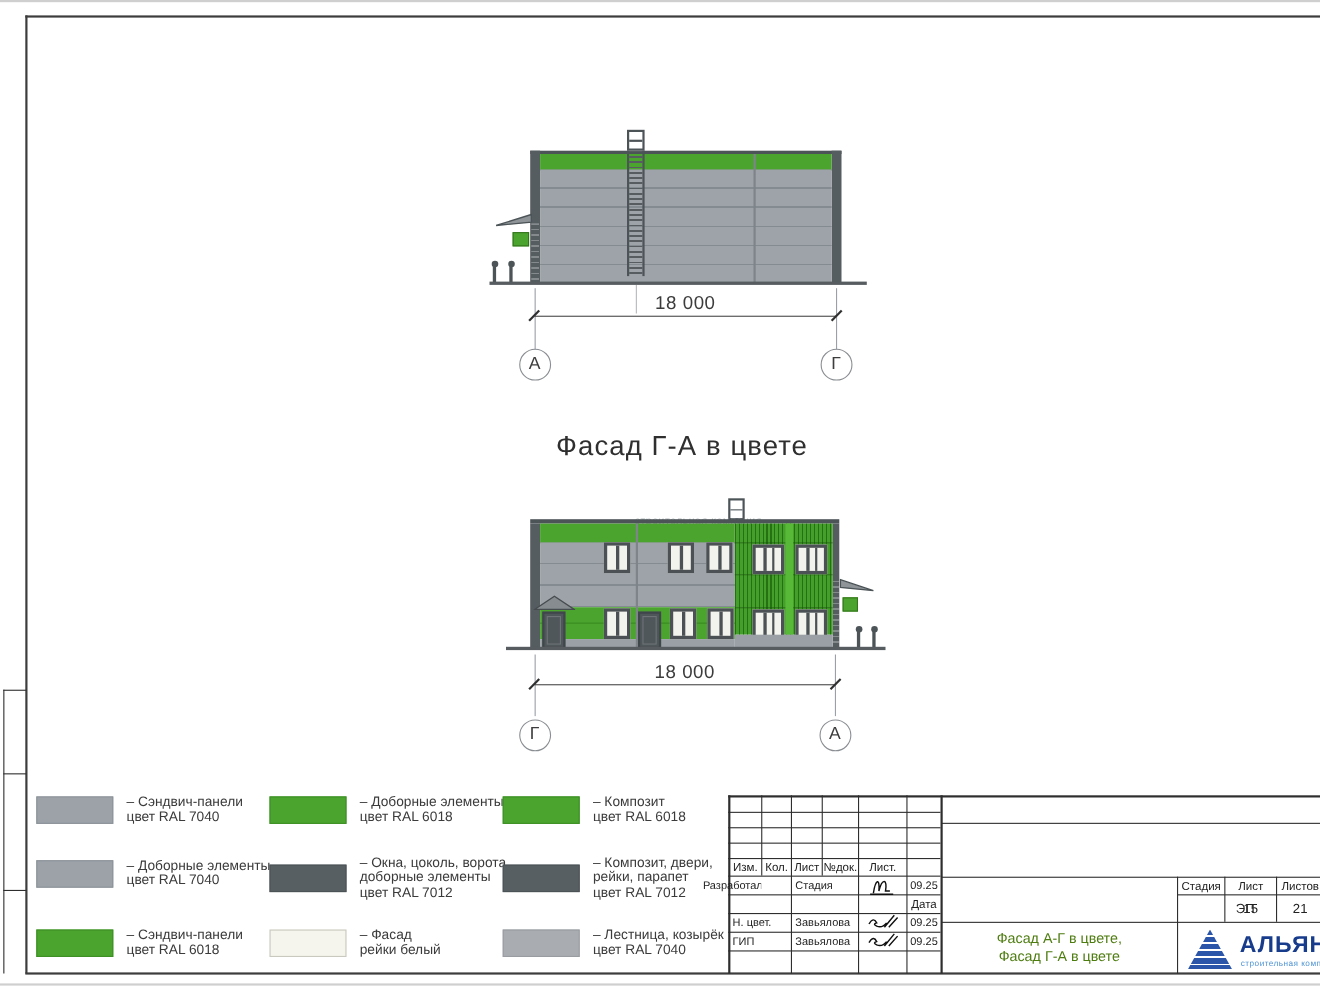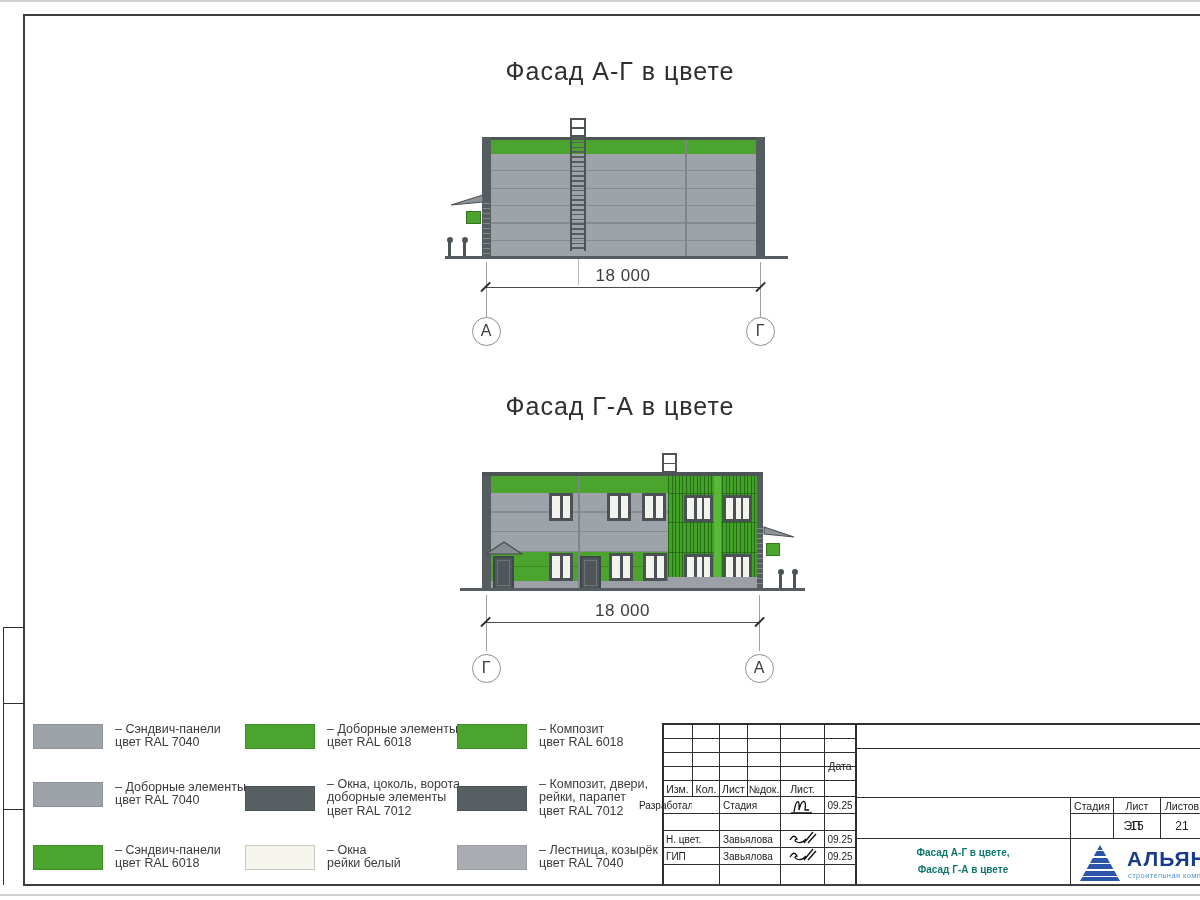--- a/index.html
+++ b/index.html
@@ -63,21 +63,21 @@
   .sw-white{background:#F5F5ED;border:1px solid #c9c9bf;}
   .sw-lgray{background:#A9ADB1;border:1px solid #999da2;}
   .lg-tx{font-size:12.5px;line-height:13.5px;color:#3b3b3b;}
   .lg-tx span{display:block;}
   .lg-tx span:empty{display:none;}
 
   
   .tb-cell{position:absolute;display:flex;align-items:center;justify-content:center;
            font-size:10.5px;color:#222;box-sizing:border-box;white-space:nowrap;overflow:hidden;}
   .tb-left{justify-content:flex-start;padding-left:3px;}
-  .doc-title{position:absolute;text-align:center;font-size:10px;line-height:17px;color:#0f766e;font-weight:bold;}
+  .doc-title{position:absolute;text-align:center;font-size:13px;line-height:17px;color:#4d7c0f;}
   .stage-val{font-size:12px;}
   .logo-pyramid{position:absolute;width:40px;height:36px;
     background:repeating-linear-gradient(to bottom,#2b55a8 0,#2b55a8 5px,#ffffff 5px,#ffffff 6.5px);
     clip-path:polygon(50% 0,100% 100%,0 100%);}
   .logo-name{position:absolute;font-size:21px;font-weight:bold;color:#183c8c;letter-spacing:1px;white-space:nowrap;}
   .logo-tag{position:absolute;font-size:7.5px;color:#4e94d4;letter-spacing:0.4px;white-space:nowrap;}
   .sig{position:absolute;}
 </style>
 </head>
 <body>
@@ -87,21 +87,20 @@
   <div class="hl lite" style="left:0;top:0;width:1200px;height:2px"></div>
   <div class="hl thin" style="left:23px;top:14px;width:1177px;height:2px"></div>
   <div class="vl thin" style="left:23px;top:14px;width:2px;height:871px"></div>
   <div class="hl thin" style="left:23px;top:884px;width:1177px;height:2px"></div>
   <div class="vl" style="left:3px;top:627px;width:1px;height:258px"></div>
   <div class="hl" style="left:3px;top:627px;width:21px;height:1.2px"></div>
   <div class="hl" style="left:3px;top:703px;width:21px;height:1.2px"></div>
   <div class="hl" style="left:3px;top:809px;width:21px;height:1.2px"></div>
   <div class="hl lite" style="left:0;top:894px;width:1200px;height:1.5px"></div>
 
-  <div class="dwg-title" style="left:360px;top:57px">Фасад А-Г в цвете</div>
   <div class="dwg-title" style="left:360px;top:392px">Фасад Г-А в цвете</div>
 
   <div class="facade" style="left:430px;top:100px;width:380px;height:260px">
 
     <div class="cage" style="left:140px;top:18px;width:16px;height:19px">
       <div class="cage-mid"></div>
     </div>
 
     <div class="body" style="left:52px;top:37px;width:283px;height:120px">
       <div class="parapet" style="height:3px"></div>
@@ -237,21 +236,21 @@
       <div class="lg-sw sw-dark"></div>
       <div class="lg-tx">
         <span>– Окна, цоколь, ворота,</span>
           <span>доборные элементы</span>
           <span>цвет RAL 7012</span>
       </div>
     </div>
     <div class="lg-item" style="left:245px;top:831px">
       <div class="lg-sw sw-white"></div>
       <div class="lg-tx">
-        <span>– Окна</span>
+        <span>– Фасад</span>
           <span>рейки белый</span>
       </div>
     </div>
     <div class="lg-item" style="left:457px;top:710px">
       <div class="lg-sw sw-green"></div>
       <div class="lg-tx">
         <span>– Композит</span>
           <span>цвет RAL 6018</span>
       </div>
     </div>
@@ -300,21 +299,21 @@
     <div class="hl" style="left:856px;top:838px;width:344px;height:1.4px"></div>
     <div class="vl" style="left:1070px;top:797px;width:1.4px;height:88px"></div>
     <div class="vl" style="left:1113px;top:797px;width:1px;height:41px"></div>
     <div class="vl" style="left:1160px;top:797px;width:1px;height:41px"></div>
 
     <div class="tb-cell" style="left:663px;top:781px;width:29px;height:15px">Изм.</div>
     <div class="tb-cell" style="left:693px;top:781px;width:26px;height:15px">Кол.</div>
     <div class="tb-cell" style="left:720px;top:781px;width:27px;height:15px">Лист</div>
     <div class="tb-cell" style="left:748px;top:781px;width:32px;height:15px">№док.</div>
     <div class="tb-cell" style="left:781px;top:781px;width:43px;height:15px">Лист.</div>
-    <div class="tb-cell" style="left:825px;top:758px;width:30px;height:15px">Дата</div>
+    <div class="tb-cell" style="left:825px;top:814px;width:30px;height:15px">Дата</div>
 
     <div class="tb-cell tb-left" style="left:636px;top:797px;width:56px;height:16px;font-size:10px">Разработал</div>
     <div class="tb-cell tb-left" style="left:720px;top:797px;width:60px;height:16px;font-size:10px">Стадия</div>
     <svg class="sig" style="left:786px;top:795px" width="36" height="22">
       <path d="M8 17 C10 4,14 3,13 15 C16 3,21 4,19 15 L23 15 M5 18 L26 18" stroke="#101010" stroke-width="1.3" fill="none"></path>
     </svg>
     <div class="tb-cell" style="left:825px;top:797px;width:30px;height:16px;font-size:10px">09.25</div>
 
     <div class="tb-cell tb-left" style="left:663px;top:831px;width:56px;height:16px;font-size:10px">Н. цвет.</div>
     <div class="tb-cell tb-left" style="left:720px;top:831px;width:60px;height:16px;font-size:10px">Завьялова</div>

